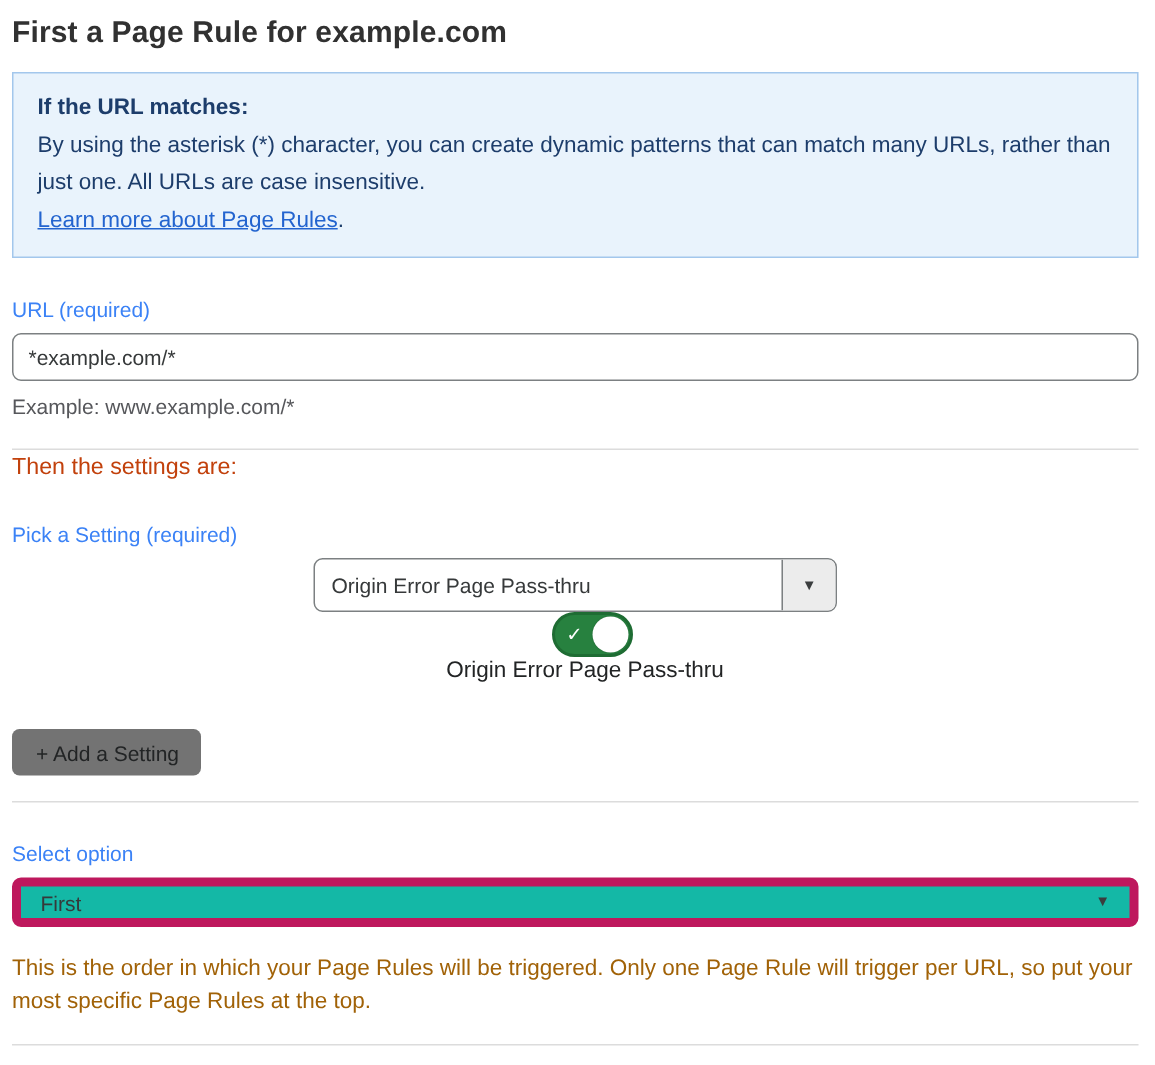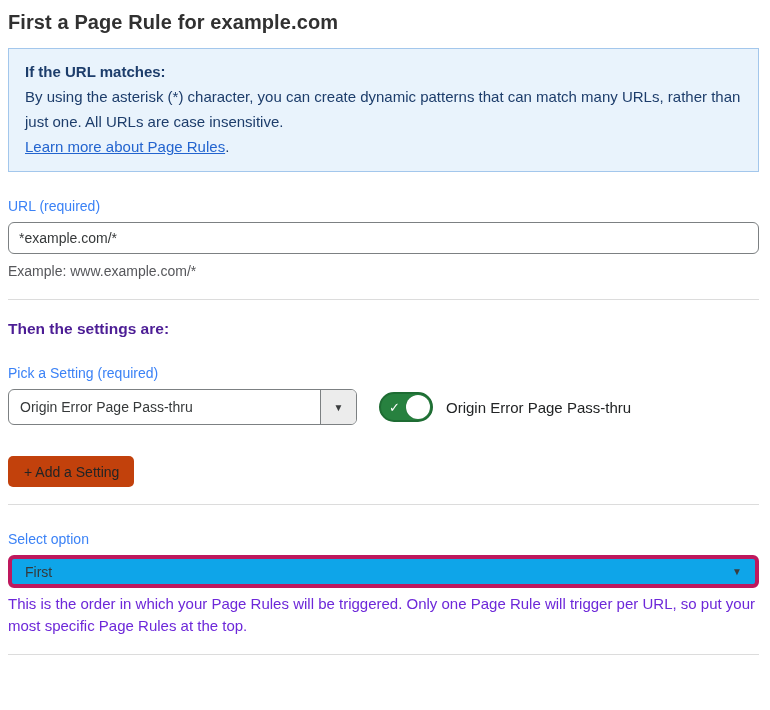--- a/index.html
+++ b/index.html
@@ -45,25 +45,25 @@
     font-family: "Liberation Sans", "DejaVu Sans", sans-serif;
     background: #fff; outline: none;
   }
   .helper-text {
     margin-top: 6px; font-size: 14px; line-height: 22px; color: #56575b;
   }
 
   .divider { border: none; border-top: 1px solid #dcdcdc; margin-top: 17px; }
 
   h2.section-heading {
-    margin-top: 19px; font-size: 15.5px; line-height: 20px; font-weight: 700; color: #4c1d95;
+    margin-top: 2px; font-size: 15.5px; line-height: 20px; font-weight: 400; color: #c2410c;
   }
 
   
-  .setting-row { display: flex; align-items: center; margin-top: 7px; }
+  .setting-row { display: flex; align-items: center; margin-top: 7px; flex-direction: column; }
   .dropdown {
     display: flex; align-items: stretch; width: 349px; height: 36px;
     border: 1px solid #7c8082; border-radius: 6px; background: #fff;
     overflow: hidden; cursor: pointer;
   }
   .dropdown-value {
     flex: 1; display: flex; align-items: center; padding-left: 11px;
     font-size: 14px; color: #36393a; white-space: nowrap;
   }
   .dropdown-arrow-box {
@@ -88,33 +88,33 @@
   }
   .toggle-label { margin-left: 13px; font-size: 15px; color: #222425; }
 
   
   .btn {
     display: inline-flex; align-items: center; justify-content: center;
     height: 31px; border: none; border-radius: 5px;
     padding: 0 15px; font-size: 14px; cursor: pointer;
     font-family: "Liberation Sans", "DejaVu Sans", sans-serif;
   }
-  .btn-gray { background: #c2410c; color: #222425; padding-left: 16px; }
+  .btn-gray { background: #737373; color: #222425; padding-left: 16px; }
   .add-setting-btn { margin-top: 31px; }
 
   
   .select {
     display: flex; align-items: center; justify-content: space-between;
     margin-top: 7px; width: 100%; height: 33px;
-    border: 4px solid #be185d; border-radius: 6px; background: #0ea5e9;
+    border: 6px solid #be185d; border-radius: 6px; background: #14b8a6;
     padding: 0 13px; font-size: 14px; color: #36393a; cursor: pointer;
   }
   .select .arrow { font-size: 10px; color: #3a3d3e; }
 
-  .order-helper { margin-top: 5px; font-size: 15px; line-height: 22px; color: #6d28d9; }
+  .order-helper { margin-top: 17px; font-size: 15px; line-height: 22px; color: #a16207; }
 </style>
 </head>
 <body>
 
 <div class="page">
 
   <h1 class="page-title">First a Page Rule for example.com</h1>
 
   <div class="info-box">
     <div class="info-heading">If the URL matches:</div>

